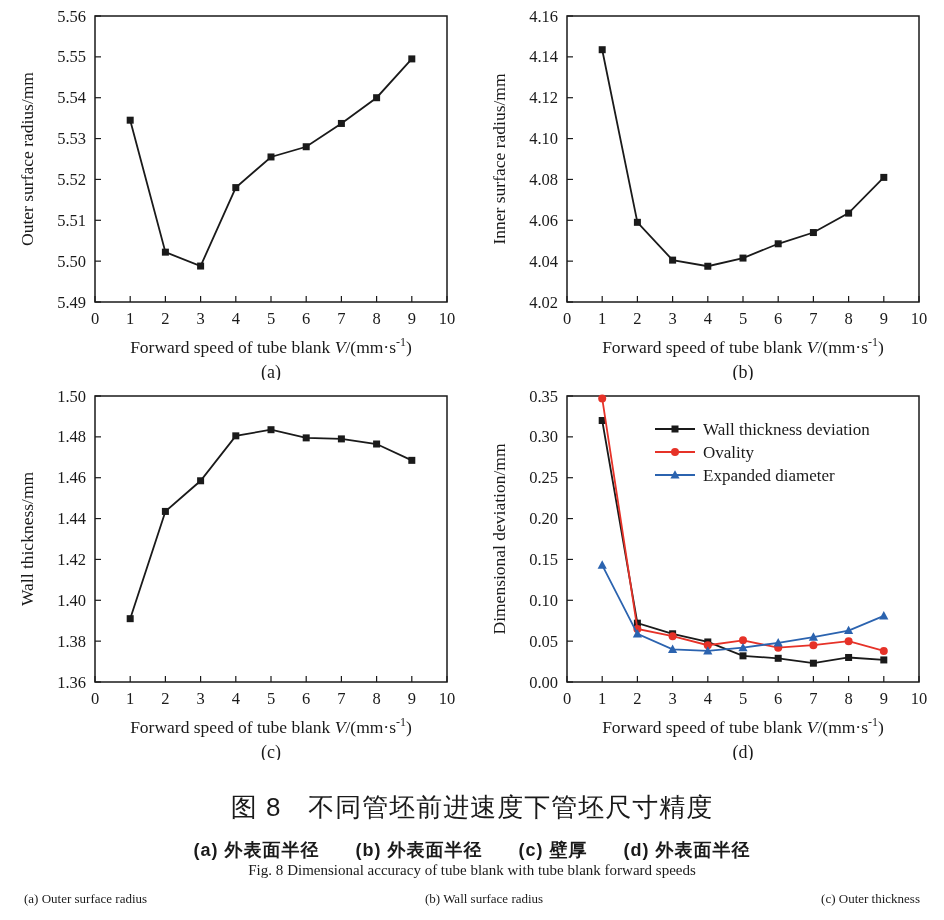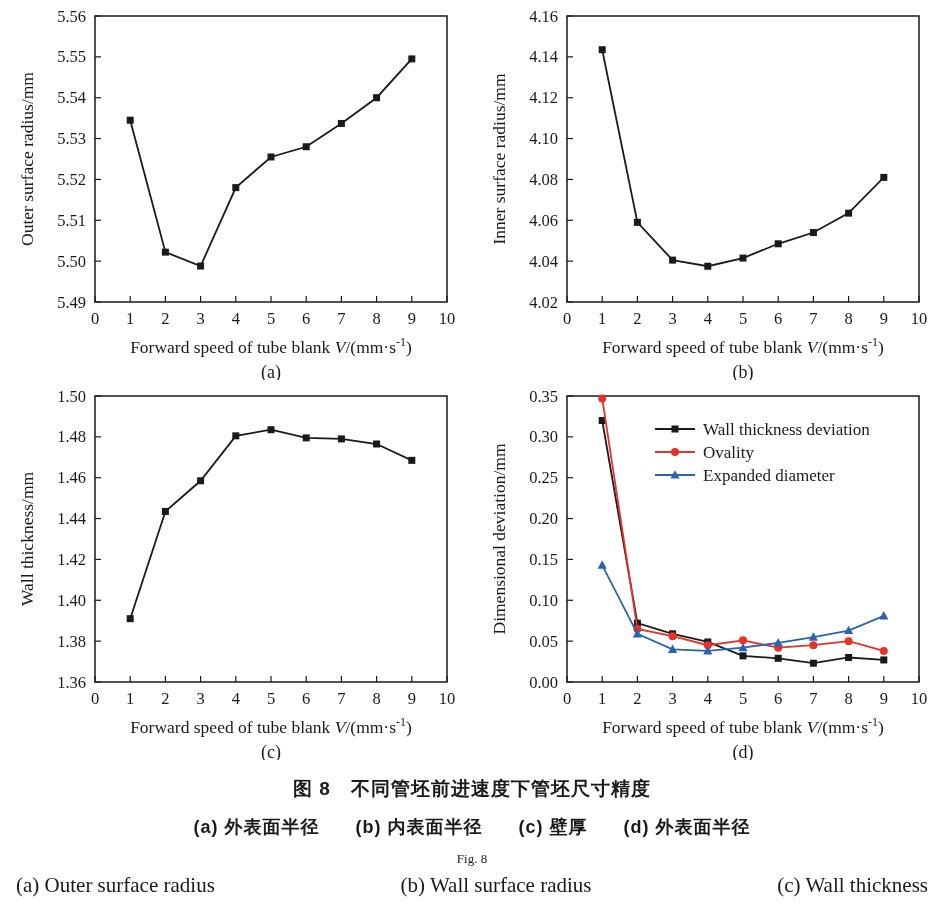--- a/index.html
+++ b/index.html
@@ -1,25 +1,25 @@
 <!DOCTYPE html>
 <html><head>
 <meta charset="utf-8">
 <style>
   html,body{margin:0;padding:0;background:#ffffff;}
   body{width:944px;height:920px;color:#1a1a1a;font-family:"Liberation Serif",serif;}
   .figure-grid{display:grid;grid-template-columns:472px 472px;grid-template-rows:380px 380px;width:944px;}
   .panel{margin:0;padding:0;width:472px;height:380px;}
   .panel svg{display:block;}
   .caption{width:944px;text-align:center;}
-  .cap-cn-title{margin-top:16px;font-family:"Liberation Sans",sans-serif;font-weight:bold;font-size:19px;letter-spacing:1px;}
+  .cap-cn-title{margin-top:30px;font-family:"Liberation Sans",sans-serif;font-weight:normal;font-size:26px;letter-spacing:1px;}
   .cap-row{display:flex;justify-content:center;align-items:baseline;}
   .cap-cn-items{margin-top:13px;gap:36px;font-family:"Liberation Sans",sans-serif;font-weight:bold;font-size:18px;letter-spacing:1px;}
-  .cap-en-title{margin-top:12px;gap:4px;font-family:"Liberation Serif",serif;font-size:13px;}
-  .cap-en-items{margin-top:6px;justify-content:space-between;padding:0 16px;font-family:"Liberation Serif",serif;font-size:21px;}
+  .cap-en-title{gap:4px;font-family:"Liberation Serif",serif;font-size:15px;}
+  .cap-en-items{margin-top:12px;justify-content:space-between;padding:0 24px;font-family:"Liberation Serif",serif;font-size:13px;}
 </style>
 </head>
 <body>
 
 <div class="figure-grid">
   <figure class="panel">
     <svg width="472" height="380">
         <rect x="95" y="16" width="352" height="286" fill="none" stroke="#1a1a1a" stroke-width="1.5"></rect>
         <line x1="95" y1="302" x2="95" y2="296" stroke="#1a1a1a" stroke-width="1.2"></line>
         <text x="95" y="324" text-anchor="middle" font-family="&quot;Liberation Serif&quot;,serif" font-size="16.5" fill="#1a1a1a">0</text>
@@ -270,25 +270,26 @@
         <path d="M 203 90.2 L 207.6 98.6 L 198.4 98.6 Z" fill="#2b63af"></path>
         <text x="231" y="100.5" font-family="&quot;Liberation Serif&quot;,serif" font-size="17" fill="#1a1a1a">Expanded diameter</text>
       </svg>
   </figure>
 </div>
 
 <div class="caption">
   <div class="cap-cn-title">图 8　不同管坯前进速度下管坯尺寸精度</div>
   <div class="cap-row cap-cn-items">
     <span>(a) 外表面半径</span>
-    <span>(b) 内表面半径</span>
+    <span>(b) 外表面半径</span>
     <span>(c) 壁厚</span>
     <span>(d) 外表面半径</span>
   </div>
   <div class="cap-row cap-en-title">
     <span>Fig. 8</span>
+    <span>Dimensional accuracy of tube blank with tube blank forward speeds</span>
   </div>
   <div class="cap-row cap-en-items">
     <span>(a) Outer surface radius</span>
     <span>(b) Wall surface radius</span>
-    <span>(c) Wall thickness</span>
+    <span>(c) Outer thickness</span>
   </div>
 </div>
 
 </body></html>

